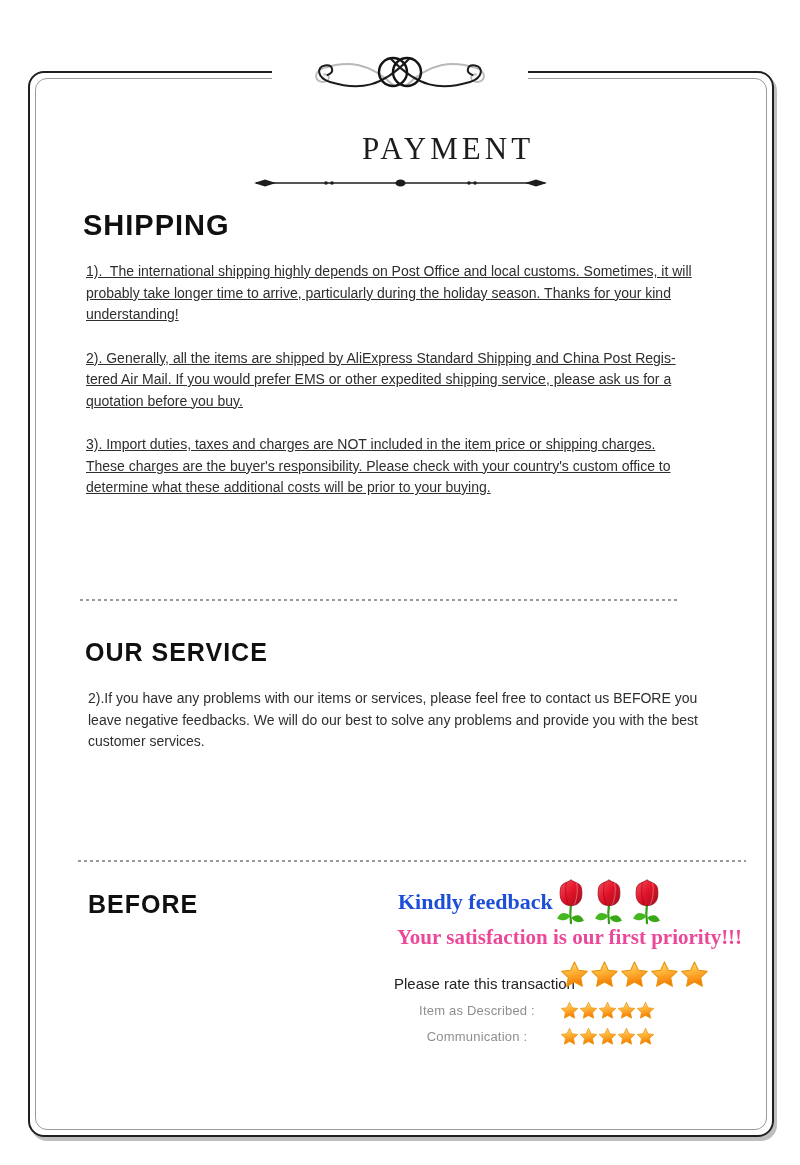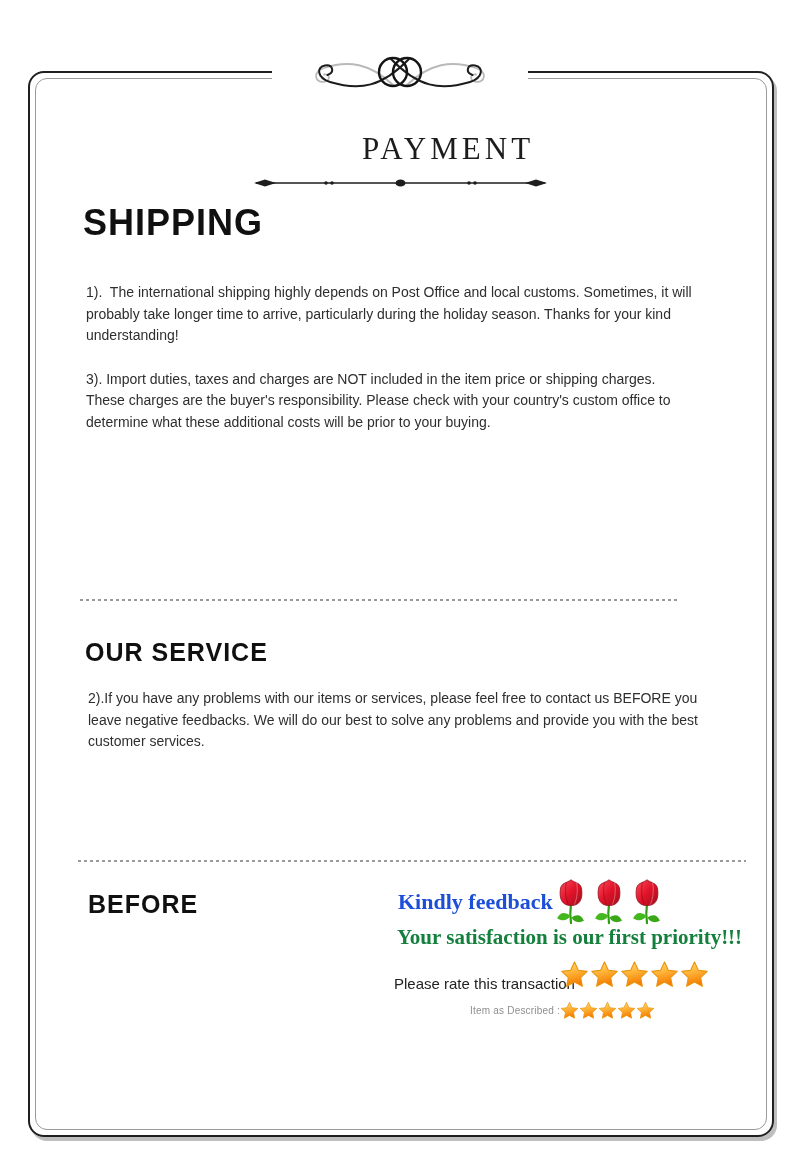--- a/index.html
+++ b/index.html
@@ -15,53 +15,53 @@
 
   
   .ornament{position:absolute;left:272px;top:47px;width:256px;height:50px;background:#ffffff;}
   .ornament svg{display:block;width:256px;height:50px;}
 
   .payment-title{position:absolute;left:0;top:131px;width:800px;text-align:center;
     font-family:"Liberation Serif",serif;font-size:31px;letter-spacing:4px;color:#1c1c1c;margin-left:48px;}
   .title-divider{position:absolute;left:252px;top:175px;width:297px;height:16px;}
 
   .h-sans{position:absolute;font-weight:700;color:#101010;letter-spacing:1px;font-size:25px;}
-  .shipping-h{left:83px;top:202px;font-size:36px;}
+  .shipping-h{left:83px;top:209px;font-size:29px;}
   .service-h{left:85px;top:638px;}
   .return-h{left:88px;top:890px;}
 
   .paras{position:absolute;color:#2e2e2e;font-size:14px;line-height:21.5px;}
-  .ship-paras{left:86px;top:282px;width:650px;}
+  .ship-paras{left:86px;top:261px;width:650px;text-decoration:underline;}
   .svc-paras{left:88px;top:688px;width:650px;}
   .para{margin:0 0 22px 0;white-space:pre-wrap;}
 
   .dotted{position:absolute;height:2px;
     background:repeating-linear-gradient(90deg,#9a9a9a 0 3px,transparent 3px 6px);}
   .dotted-1{left:80px;top:599px;width:600px;}
   .dotted-2{left:78px;top:860px;width:668px;}
 
   .return-text{position:absolute;left:88px;top:934px;width:290px;color:#1e1e1e;
     font-size:15px;line-height:24px;white-space:pre-wrap;letter-spacing:.3px;}
 
   .kindly{position:absolute;left:398px;top:889px;font-family:"Liberation Serif",serif;
     font-weight:700;font-size:22px;color:#1d4ed8;}
   .roses{position:absolute;left:550px;top:877px;display:flex;}
   .roses svg{width:34px;height:48px;margin-left:4px;display:block;}
 
   .priority{position:absolute;left:397px;top:925px;font-family:"Liberation Serif",serif;
-    font-weight:700;font-size:21px;color:#15803d;}
+    font-weight:700;font-size:21px;color:#ec4899;}
 
   .rate-label{position:absolute;left:394px;top:975px;font-size:15px;color:#222222;}
   .stars-big{position:absolute;left:560px;top:960px;display:flex;}
   .stars-big svg{width:29px;height:29px;margin-right:1px;display:block;}
 
   .rating-rows{position:absolute;left:394px;top:1001px;width:280px;}
   .rating-row{display:flex;align-items:center;margin-bottom:7px;}
-  .rating-row .rlabel{width:166px;text-align:right;margin-right:0;
-    font-size:10px;color:#8f8f8f;letter-spacing:.2px;}
+  .rating-row .rlabel{width:166px;text-align:center;margin-right:0;
+    font-size:13px;color:#8f8f8f;letter-spacing:.2px;}
   .stars-sm{display:flex;}
   .stars-sm svg{width:19px;height:19px;display:block;}
 
   .defs-holder{position:absolute;width:0;height:0;overflow:hidden;}
 </style>
 </head>
 <body>
 
 <svg class="defs-holder" aria-hidden="true">
   <defs>
@@ -121,20 +121,23 @@
         <circle cx="223" cy="8" r="1.8" fill="#1d1d1d"></circle>
     </svg>
   </div>
 
   <div class="h-sans shipping-h">SHIPPING</div>
 
   <div class="paras ship-paras">
     <p class="para">1).  The international shipping highly depends on Post Office and local customs. Sometimes, it will
 probably take longer time to arrive, particularly during the holiday season. Thanks for your kind
 understanding!</p>
+    <p class="para">2). Generally, all the items are shipped by AliExpress Standard Shipping and China Post Regis-
+tered Air Mail. If you would prefer EMS or other expedited shipping service, please ask us for a
+quotation before you buy.</p>
     <p class="para">3). Import duties, taxes and charges are NOT included in the item price or shipping charges.
 These charges are the buyer's responsibility. Please check with your country's custom office to
 determine what these additional costs will be prior to your buying.</p>
   </div>
 
   <div class="dotted dotted-1"></div>
 
   <div class="h-sans service-h">OUR SERVICE</div>
 
   <div class="paras svc-paras">
@@ -196,15 +199,35 @@
             <use href="#star"></use>
           </svg>
           <svg viewBox="0 0 24 24">
             <use href="#star"></use>
           </svg>
           <svg viewBox="0 0 24 24">
             <use href="#star"></use>
           </svg>
         </span>
     </div>
+    <div class="rating-row">
+      <span class="rlabel">Communication :</span>
+      <span class="stars-sm">
+          <svg viewBox="0 0 24 24">
+            <use href="#star"></use>
+          </svg>
+          <svg viewBox="0 0 24 24">
+            <use href="#star"></use>
+          </svg>
+          <svg viewBox="0 0 24 24">
+            <use href="#star"></use>
+          </svg>
+          <svg viewBox="0 0 24 24">
+            <use href="#star"></use>
+          </svg>
+          <svg viewBox="0 0 24 24">
+            <use href="#star"></use>
+          </svg>
+        </span>
+    </div>
   </div>
 
 </div>
 
 </body></html>

